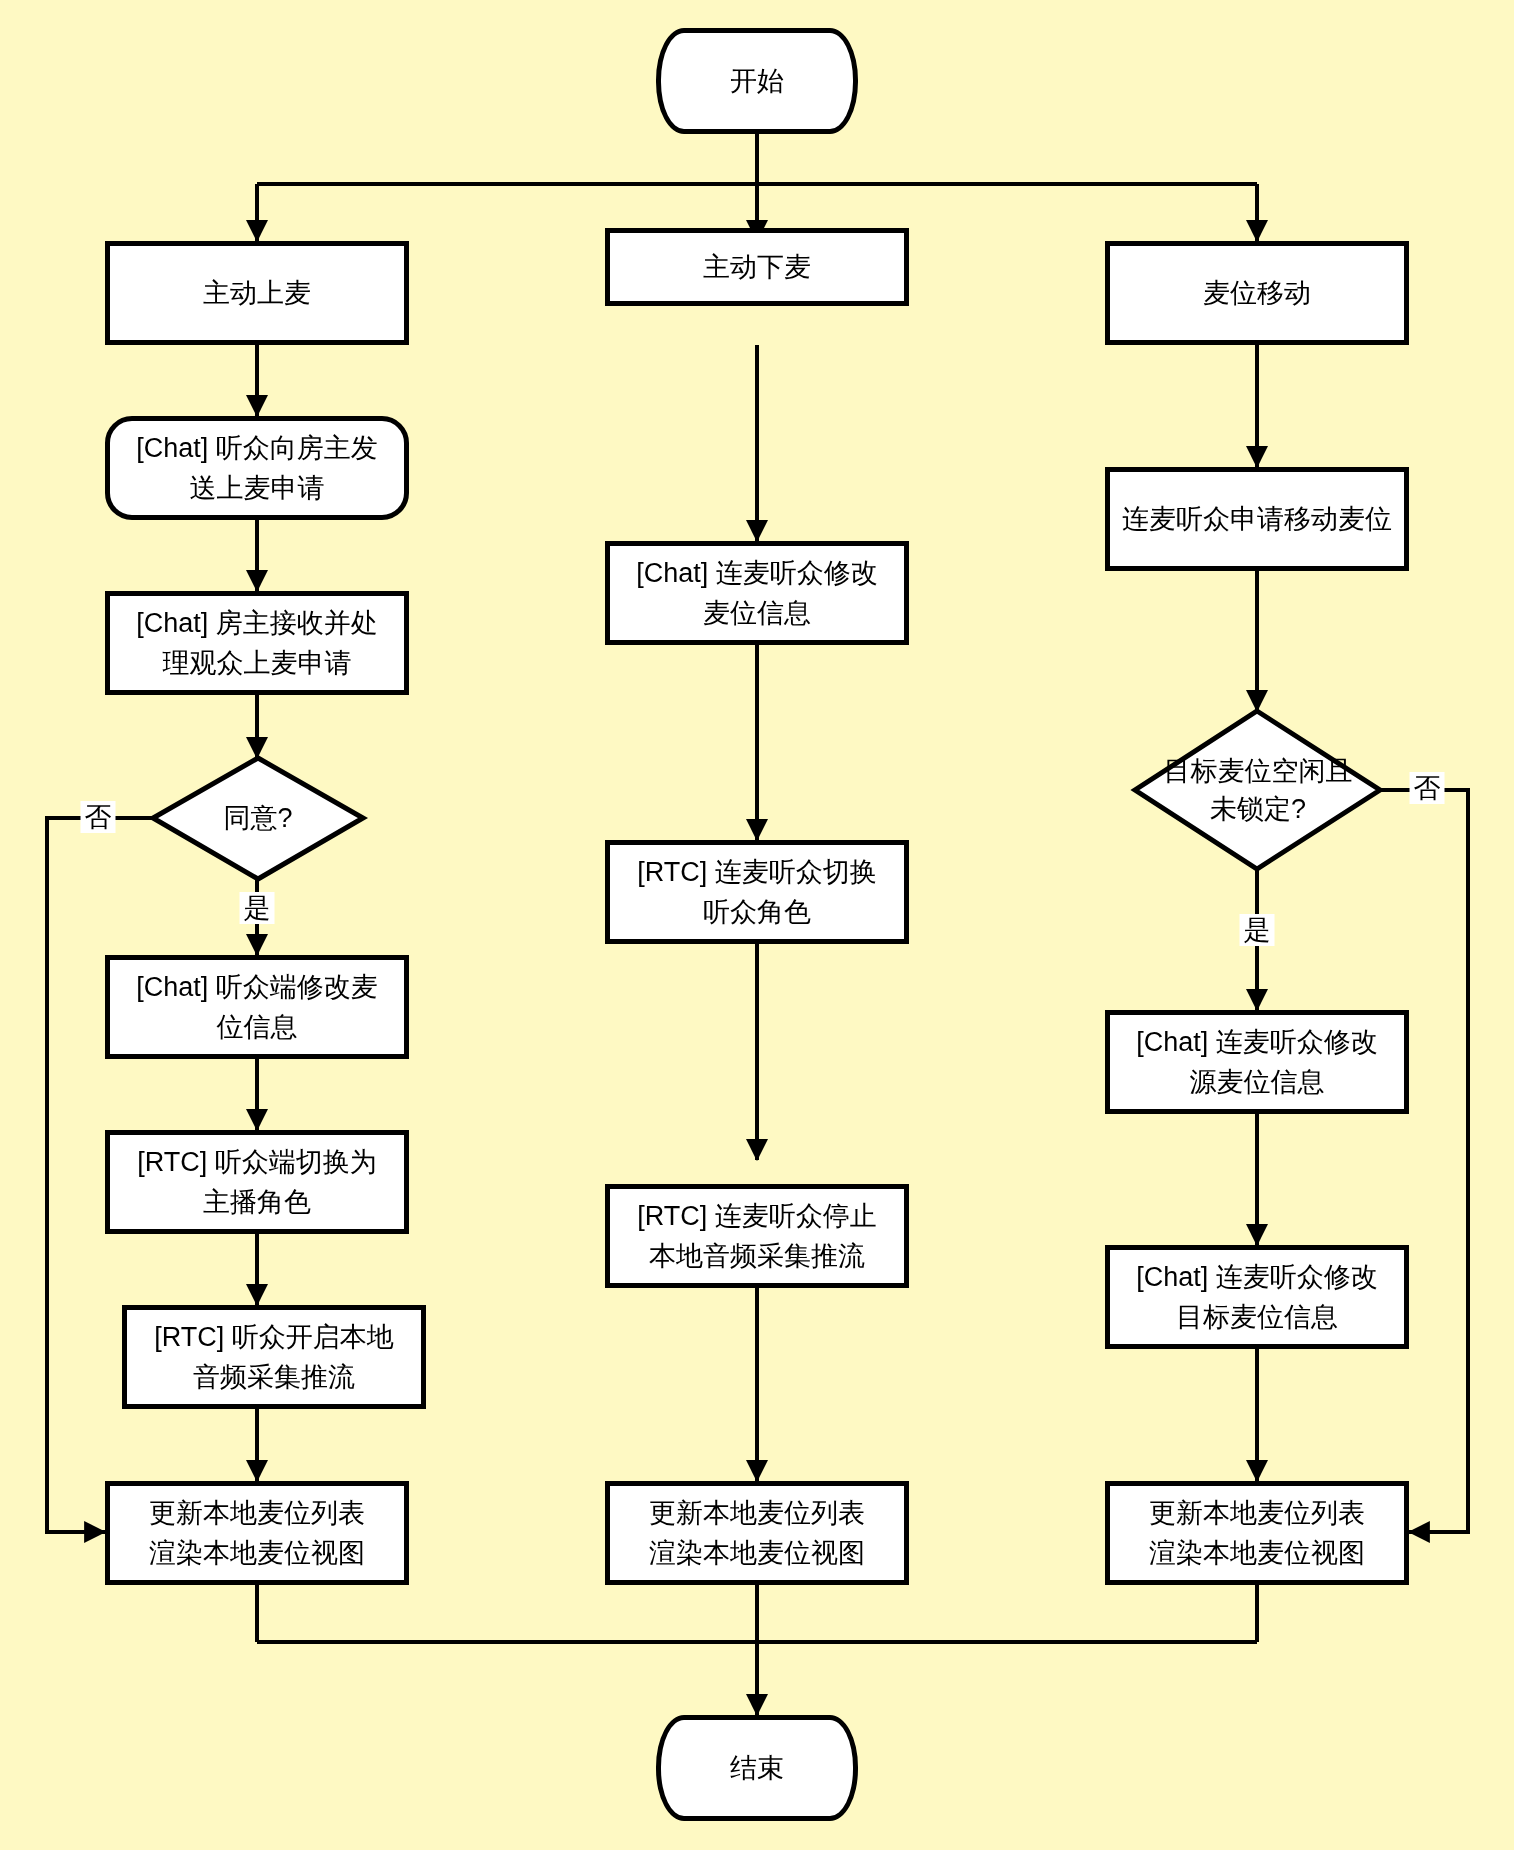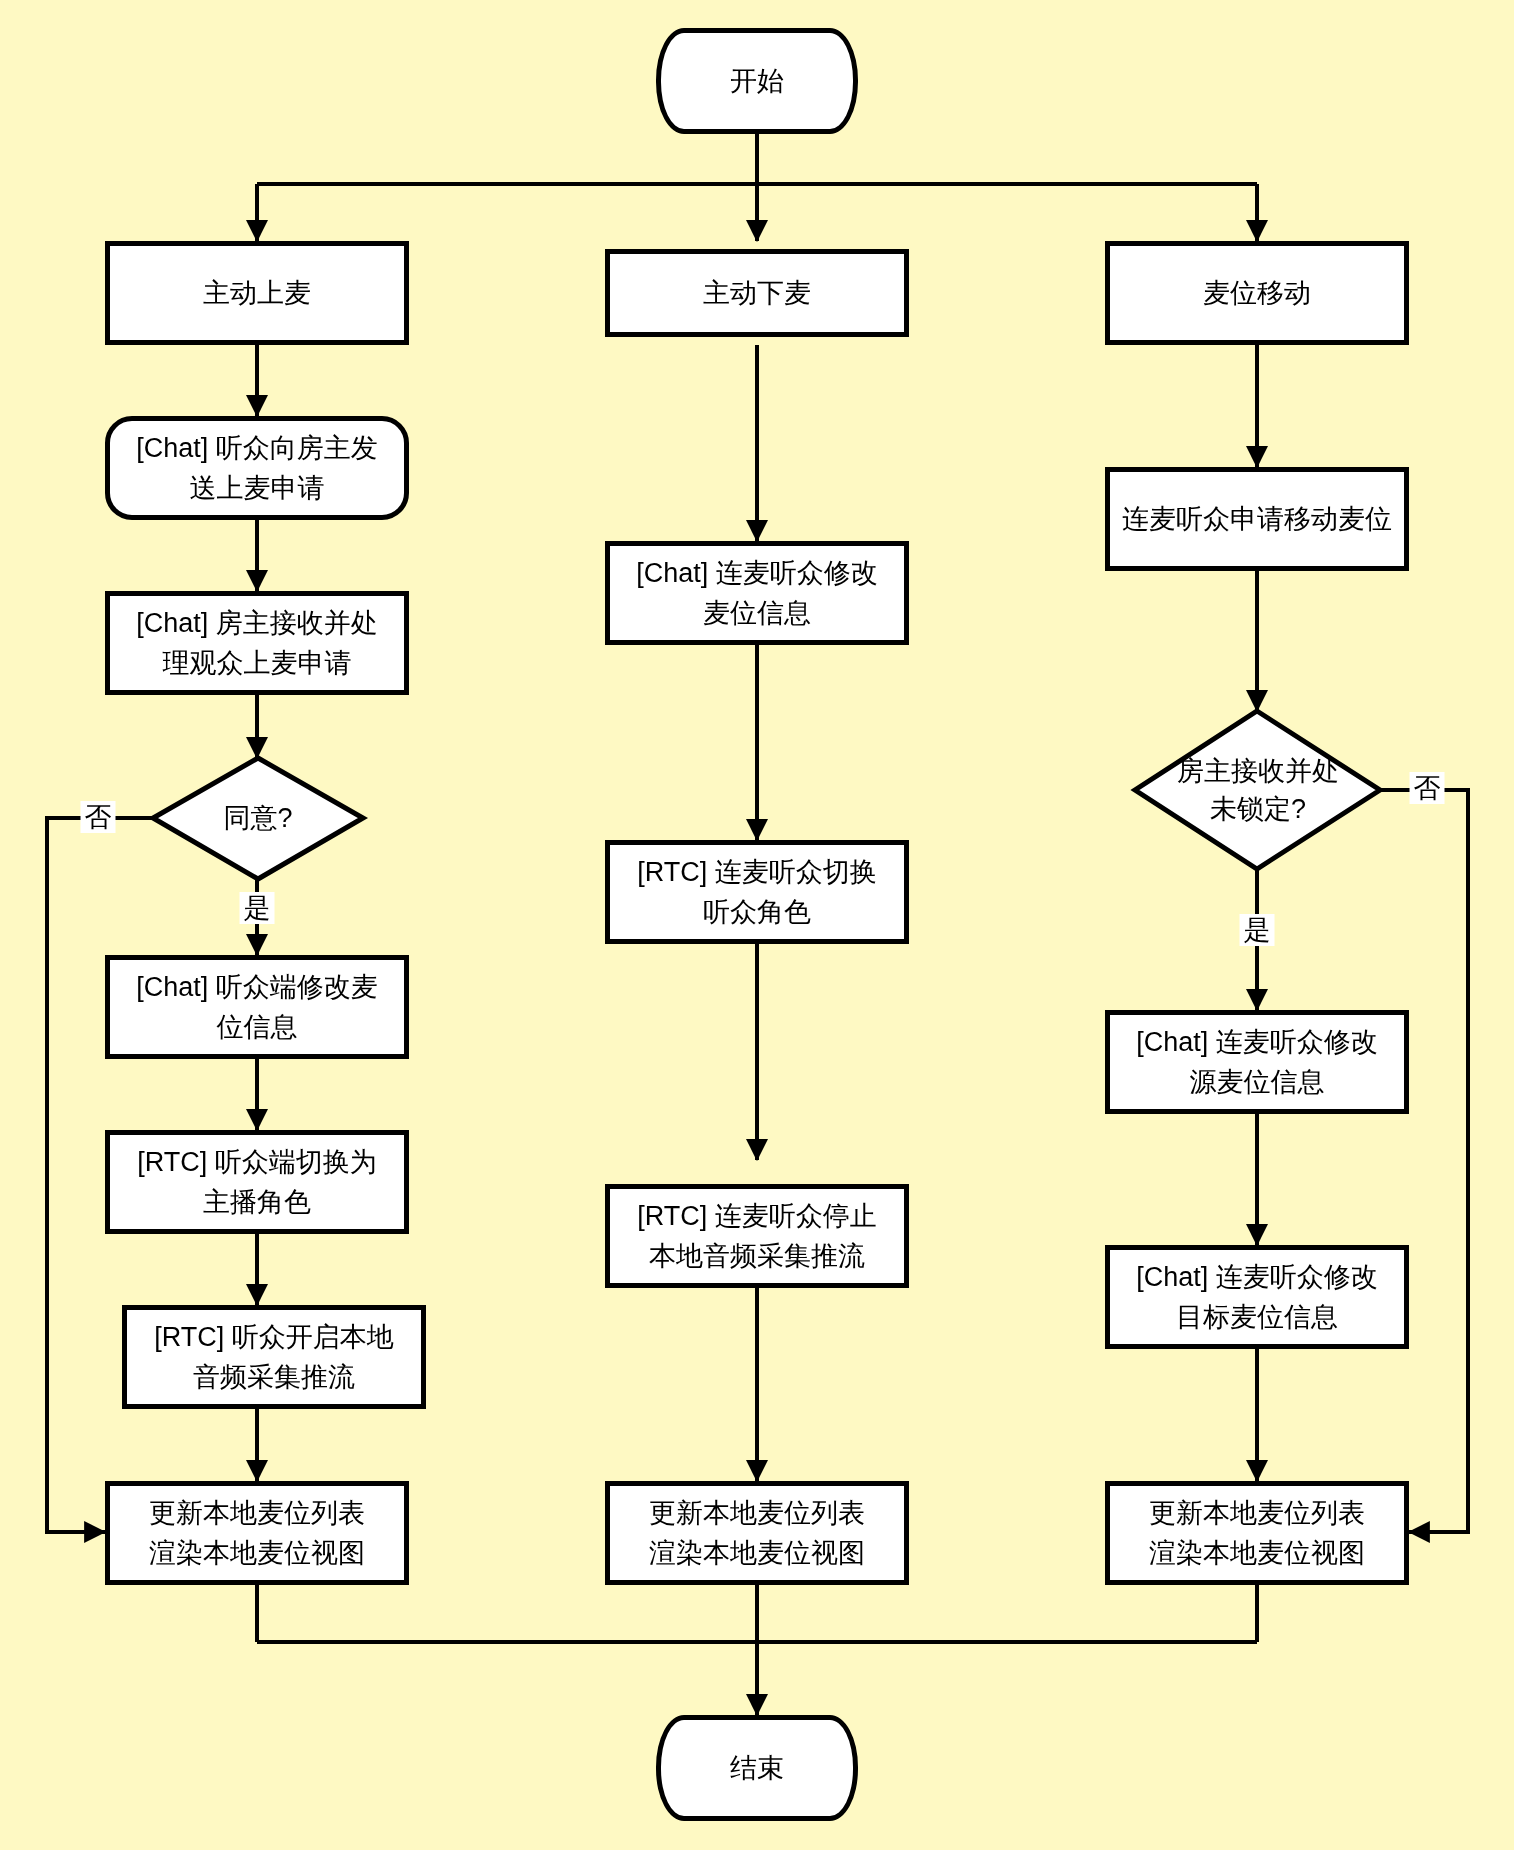--- a/index.html
+++ b/index.html
@@ -80,41 +80,41 @@
 理观众上麦申请</div>
   <div class="node" style="left:105px;top:955px;width:304px;height:104px;">[Chat] 听众端修改麦
 位信息</div>
   <div class="node" style="left:105px;top:1130px;width:304px;height:104px;">[RTC] 听众端切换为
 主播角色</div>
   <div class="node" style="left:122px;top:1305px;width:304px;height:104px;">[RTC] 听众开启本地
 音频采集推流</div>
   <div class="node" style="left:105px;top:1481px;width:304px;height:104px;">更新本地麦位列表
 渲染本地麦位视图</div>
 
-  <div class="node" style="left:605px;top:249px;width:304px;height:88px;">主动下麦</div>
+  <div class="node" style="left:605px;top:228px;width:304px;height:78px;">主动下麦</div>
   <div class="node" style="left:605px;top:541px;width:304px;height:104px;">[Chat] 连麦听众修改
 麦位信息</div>
   <div class="node" style="left:605px;top:840px;width:304px;height:104px;">[RTC] 连麦听众切换
 听众角色</div>
   <div class="node" style="left:605px;top:1160px;width:304px;height:104px;margin-top:24px;">[RTC] 连麦听众停止
 本地音频采集推流</div>
   <div class="node" style="left:605px;top:1481px;width:304px;height:104px;">更新本地麦位列表
 渲染本地麦位视图</div>
 
   <div class="node" style="left:1105px;top:241px;width:304px;height:104px;">麦位移动</div>
   <div class="node" style="left:1105px;top:467px;width:304px;height:104px;">连麦听众申请移动麦位</div>
   <div class="node" style="left:1105px;top:1010px;width:304px;height:104px;">[Chat] 连麦听众修改
 源麦位信息</div>
   <div class="node" style="left:1105px;top:1245px;width:304px;height:104px;">[Chat] 连麦听众修改
 目标麦位信息</div>
   <div class="node" style="left:1105px;top:1481px;width:304px;height:104px;">更新本地麦位列表
 渲染本地麦位视图</div>
 
   <div class="dtext" style="left:258px;top:818px;">同意?</div>
-  <div class="dtext" style="left:1258px;top:790px;">房主接收并处
+  <div class="dtext" style="left:1258px;top:790px;">目标麦位空闲且
 未锁定?</div>
 
   <div class="edge-label" style="left:98px;top:817px;">否</div>
   <div class="edge-label" style="left:257px;top:908px;">是</div>
   <div class="edge-label" style="left:1427px;top:788px;">否</div>
   <div class="edge-label" style="left:1257px;top:930px;">是</div>
 
 </div>
 
 </body></html>

